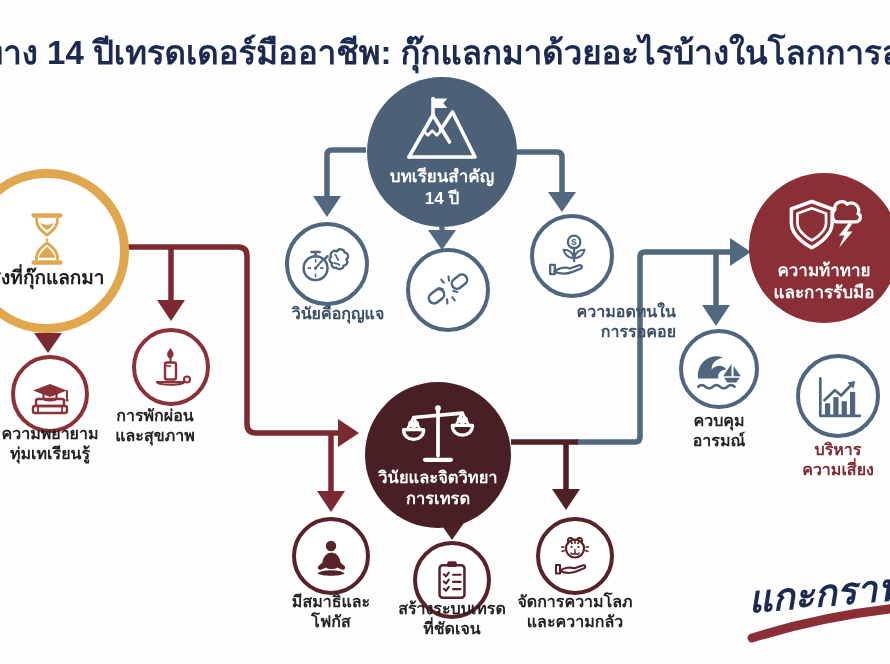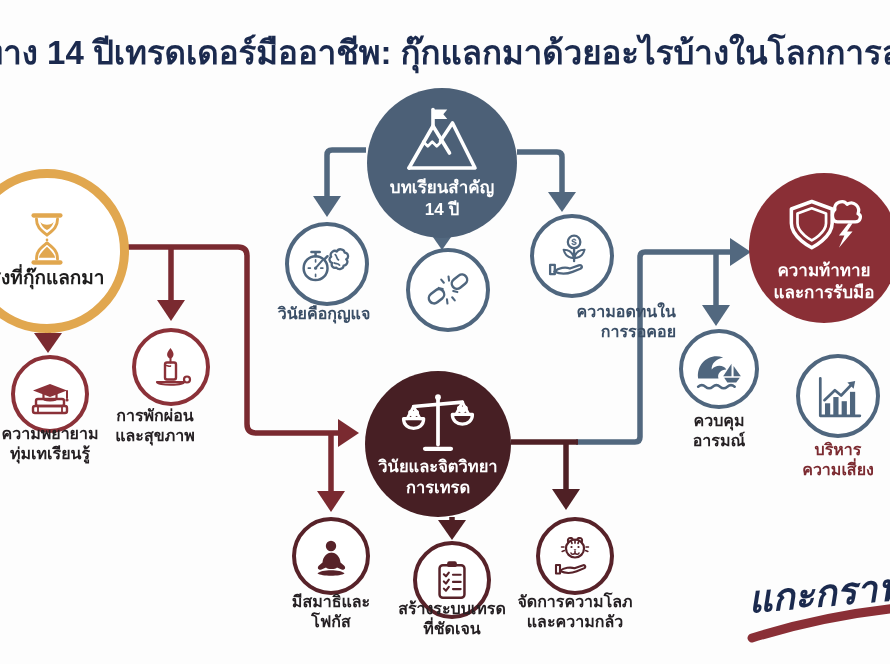--- a/index.html
+++ b/index.html
@@ -16,25 +16,25 @@
   svg.connectors{position:absolute;left:0;top:0;width:890px;height:664px;}
   .ln-b{stroke:var(--slate_line);stroke-width:5.5;fill:none;}
   .ln-r{stroke:var(--line_red);stroke-width:5.5;fill:none;}
   .ln-d{stroke:var(--line_dark);stroke-width:5.5;fill:none;}
   .ar-b{fill:var(--slate_line);stroke:none;}
   .ar-r{fill:var(--line_red);stroke:none;}
   .ar-d{fill:var(--line_dark);stroke:none;}
   .hub{position:absolute;border-radius:50%;display:flex;flex-direction:column;align-items:center;
        justify-content:center;text-align:center;box-sizing:border-box;}
   .hub .hub-label{font-weight:800;white-space:pre-line;line-height:1.28;}
-  .hub-lessons{left:367px;top:88px;width:150px;height:150px;background:var(--slate);color:#fff;font-size:17px;}
+  .hub-lessons{left:367px;top:77px;width:150px;height:150px;background:var(--slate);color:#fff;font-size:17px;}
   .hub-exchange{left:-35px;top:169px;width:164px;height:164px;background:#fff;border:9px solid var(--gold);
                 color:#1d1c1c;font-size:19px;}
   .hub-challenges{left:749px;top:173px;width:150px;height:150px;background:var(--maroon);color:#fff;font-size:17px;}
-  .hub-psychology{left:365px;top:371px;width:146px;height:146px;background:var(--maroon_dark);color:#fff;font-size:16.5px;}
+  .hub-psychology{left:365px;top:382px;width:146px;height:146px;background:var(--maroon_dark);color:#fff;font-size:16.5px;}
   .sat{position:absolute;border-radius:50%;background:#fff;box-sizing:border-box;display:flex;
        align-items:center;justify-content:center;}
   .sat.blue{border:4.5px solid var(--slate_ring);color:var(--slate_ring);}
   .sat.red{border:4.5px solid var(--ring_red);color:var(--ring_red);}
   .sat.dark{border:4.5px solid var(--ring_dark);color:var(--ring_dark);}
   .lbl{position:absolute;width:176px;text-align:center;font-weight:800;font-size:16px;
        line-height:1.25;white-space:pre-line;}
   .lbl.slate{color:var(--ink_slate);}
   .lbl.ink{color:var(--ink);}
   .lbl.marn{color:var(--label_maroon);}
@@ -139,21 +139,21 @@
       <circle cx="15" cy="26" r="11.5" stroke-width="2.4"></circle>
       <path d="M15 14.5 V11 M11 10.5 h8" stroke-width="2.4"></path>
       <path d="M23.5 17.5 l3 -3" stroke-width="2.4"></path>
       <path d="M15 26 L21.5 18.5" stroke-width="2"></path>
       <circle cx="15" cy="26" r="1.5" fill="currentColor" stroke="none"></circle>
       <path d="M15 18 v2 M8 26 h2 M15 34 v-2 M22 26 h-2" stroke-width="1.6"></path>
       <path d="M30 15 c-2 -4 3 -7 5.5 -5 c1.5 -3.5 7 -2.5 7.5 1 c3.5 0 4.5 5 1.5 6.5 c2.5 2 0.5 6 -2.5 6 c0 3.5 -5 4.5 -7 2 c-3 1 -5.5 -2 -4 -4.5 c-3 -1 -3.5 -4.5 -1 -6 z" stroke-width="2.2"></path>
       <path d="M34 13 c2 2 1 4 3 5 m-4 3 c2 1 4 0 5 2" stroke-width="1.7"></path>
     </svg>
   </div>
-  <div class="lbl slate" style="left:236px;top:304px;">วินัยคือกุญแจ</div>
+  <div class="lbl slate" style="left:250px;top:304px;">วินัยคือกุญแจ</div>
 
   <div class="sat blue" style="left:406px;top:248px;width:84px;height:84px;">
     <svg class="icon" width="50" height="44" viewBox="0 0 48 40" stroke="currentColor" fill="none" stroke-linecap="round" stroke-linejoin="round">
       <rect x="5" y="21" width="16" height="10" rx="5" stroke-width="2.4" transform="rotate(-38 13 26)"></rect>
       <rect x="27" y="7" width="16" height="10" rx="5" stroke-width="2.4" transform="rotate(-38 35 12)"></rect>
       <path d="M20 13 l-2.5 -3 M25 11 l-0.5 -4 M19 19 l-4 -1 M28 27 l2.5 3 M23 29 l0.5 4 M29 21 l4 1" stroke-width="2"></path>
     </svg>
   </div>
 
   <div class="sat blue" style="left:530px;top:214px;width:84px;height:84px;">

